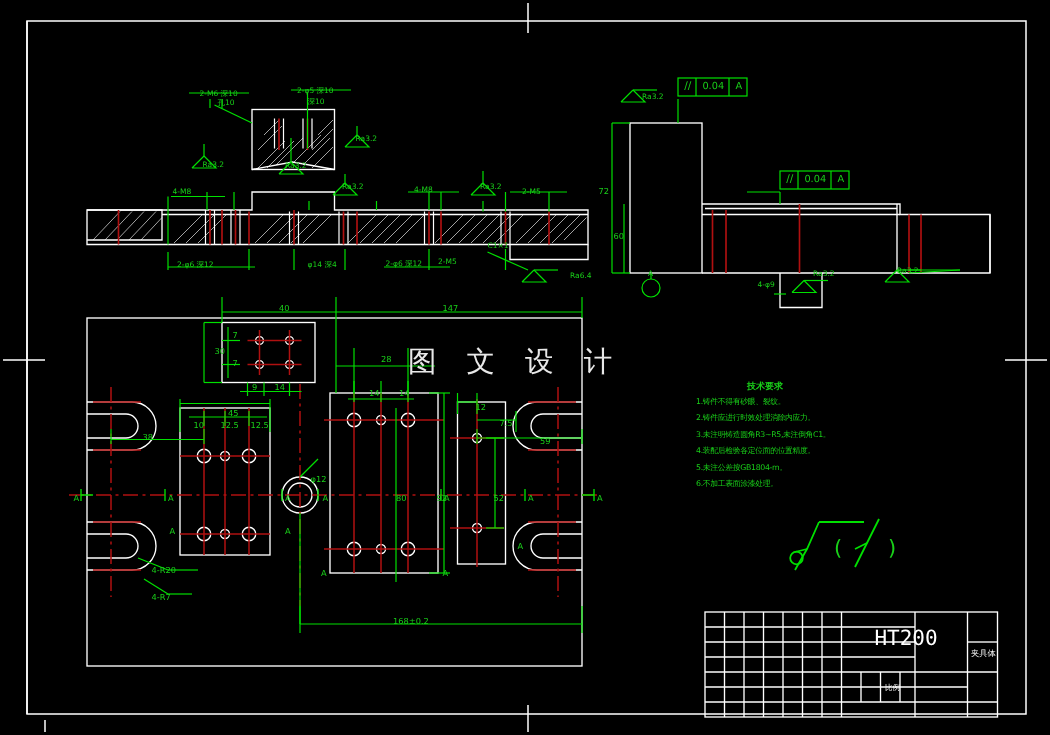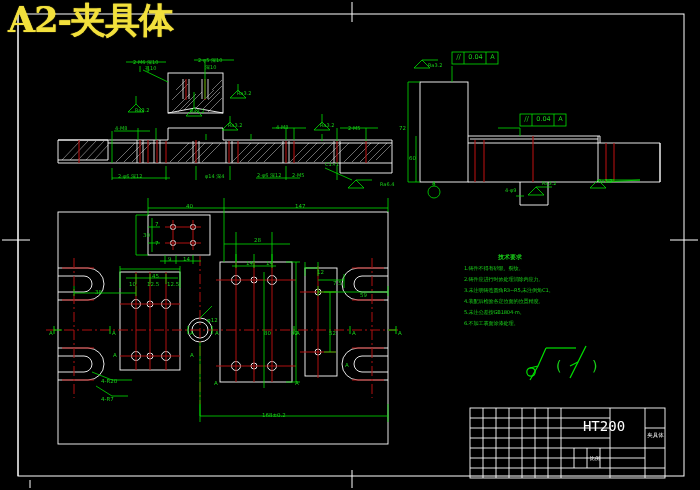--- a/index.html
+++ b/index.html
@@ -415,22 +415,22 @@
 
       <line x1="610" y1="408" x2="610" y2="478"></line>
       <line x1="645" y1="408" x2="645" y2="478"></line>
       <line x1="610" y1="448" x2="665" y2="448"></line>
       <line x1="610" y1="458" x2="645" y2="458"></line>
       <line x1="610" y1="468" x2="665" y2="468"></line>
       <line x1="645" y1="428" x2="665" y2="428"></line>
     </g>
   </svg>
 
-  <div class="title">A2-夹具体</div>
-
+
+  <div class="wm">图 文 设 计</div>
 
   <div class="nthd" style="left:498px;top:253px;">技术要求</div>
   <div class="nt" style="left:464px;top:264px;">1.铸件不得有砂眼、裂纹。</div>
   <div class="nt" style="left:464px;top:275px;">2.铸件应进行时效处理消除内应力。</div>
   <div class="nt" style="left:464px;top:286px;">3.未注明铸造圆角R3~R5,未注倒角C1。</div>
   <div class="nt" style="left:464px;top:297px;">4.装配后检验各定位面的位置精度。</div>
   <div class="nt" style="left:464px;top:308px;">5.未注公差按GB1804-m。</div>
   <div class="nt" style="left:464px;top:319px;">6.不加工表面涂漆处理。</div>
 
   <div style="position:absolute;left:556px;top:358px;color:#19d019;font-size:14px;">(</div>

